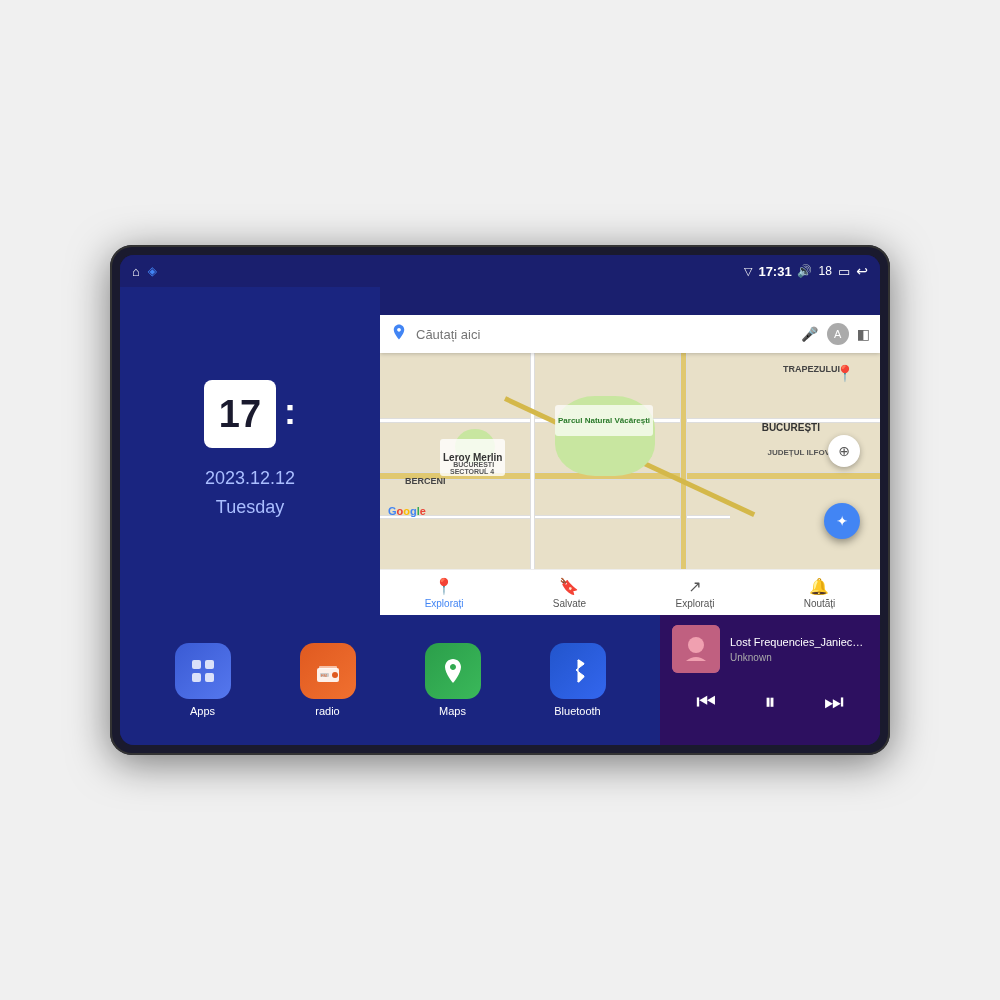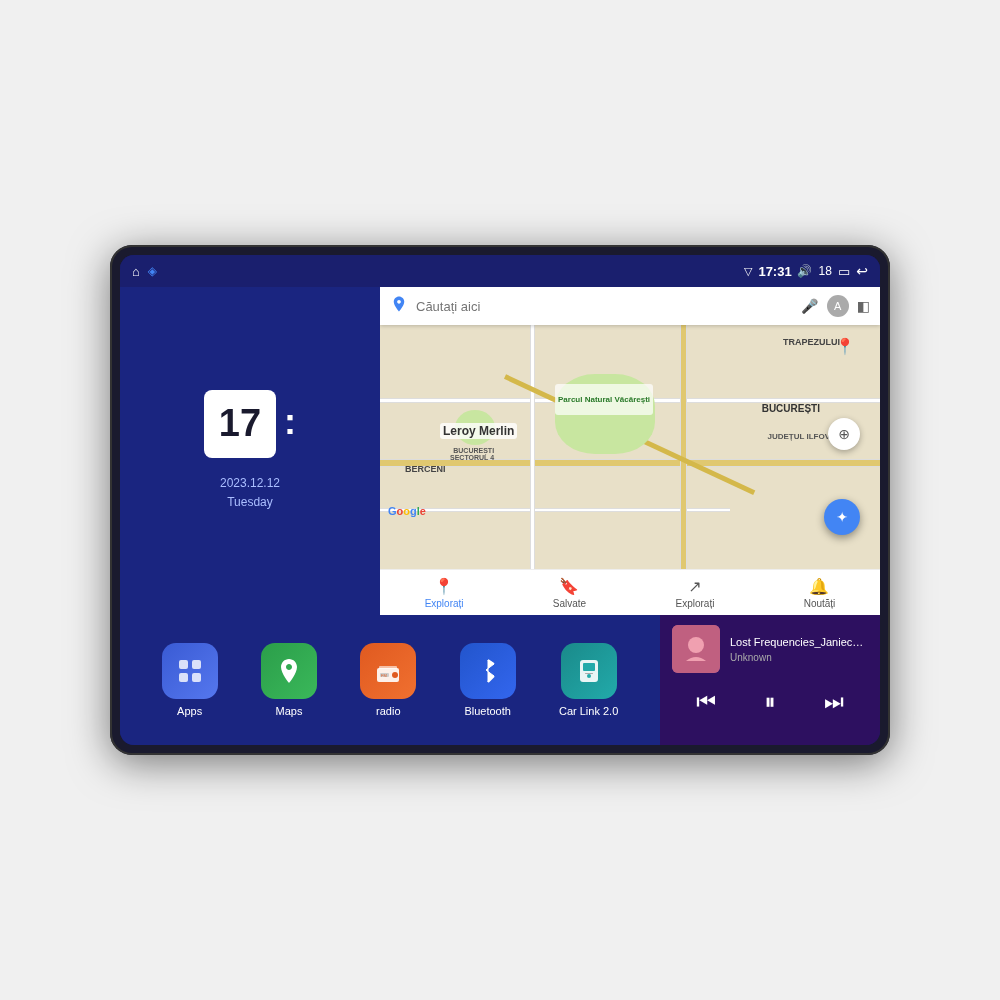--- a/index.html
+++ b/index.html
@@ -110,33 +110,34 @@
 
     .clock-colon {
       color: white;
       font-size: 36px;
       font-weight: bold;
       margin-bottom: 4px;
     }
 
     .clock-date {
       color: #aabeff;
-      font-size: 12px;
+      font-size: 18px;
       text-align: center;
       line-height: 1.6;
     }
 
     
     .map-panel {
       flex: 1;
       background: #f9a8d4;
       position: relative;
       overflow: hidden;
       display: flex;
       flex-direction: column;
+      margin-top: 28px;
     }
 
     .map-search-bar {
       height: 38px;
       background: white;
       display: flex;
       align-items: center;
       padding: 0 10px;
       gap: 8px;
       z-index: 2;
@@ -457,21 +458,21 @@
               <div style="position:absolute; top:20%; left:25%; width:55%; height:5px; background:#d4b84a; transform:rotate(25deg); transform-origin:left center;"></div>
 
               <div class="map-green-area" style="left:35%; top:20%; width:100px; height:80px; border-radius:40%;"></div>
               <div class="map-green-area" style="left:15%; top:35%; width:40px; height:35px;"></div>
 
               <div class="map-label" style="right:8%; top:5%; font-size:9px; color:#444;">TRAPEZULUI</div>
               <div class="map-label" style="right:12%; top:32%; font-size:10px; color:#333; font-weight:bold;">BUCUREȘTI</div>
               <div class="map-label" style="right:10%; top:44%; font-size:8px; color:#555;">JUDEȚUL ILFOV</div>
               <div class="map-label" style="left:5%; top:57%; font-size:9px; color:#444;">BERCENI</div>
               <div class="map-label" style="left:35%; top:24%; font-size:8px; color:#2a7a2a; background:rgba(255,255,255,0.7); padding:11px 3px; border-radius:3px;">Parcul Natural Văcărești</div>
-              <div class="map-label" style="left:12%; top:40%; font-size:12px; color:#333; background:rgba(255,255,255,0.8); padding:1px 3px; border-radius:3px;">Leroy Merlin</div>
+              <div class="map-label" style="left:12%; top:40%; font-size:10px; color:#333; background:rgba(255,255,255,0.8); padding:13px 3px; border-radius:3px;">Leroy Merlin</div>
               <div class="map-label" style="left:14%; top:50%; font-size:7px; color:#555;">BUCUREȘTI<br>SECTORUL 4</div>
 
               <div class="map-loc-pin" style="right:5%; top:5%;">📍</div>
 
               <div class="map-overlay-btn" style="right:4%; top:38%;">
                 <span style="font-size:14px; color:#555;">⊕</span>
               </div>
               <div class="map-fab" style="right:4%; bottom:58%; bottom:14%;">
                 <span style="font-size:14px;">✦</span>
               </div>
@@ -512,59 +513,48 @@
               <svg width="32" height="32" viewBox="0 0 32 32" fill="none">
                 <rect x="5" y="5" width="9" height="9" rx="2" fill="rgba(255,255,255,0.8)"></rect>
                 <rect x="18" y="5" width="9" height="9" rx="2" fill="rgba(255,255,255,0.8)"></rect>
                 <rect x="5" y="18" width="9" height="9" rx="2" fill="rgba(255,255,255,0.8)"></rect>
                 <rect x="18" y="18" width="9" height="9" rx="2" fill="rgba(255,255,255,0.8)"></rect>
               </svg>
             </div>
             <span class="app-label">Apps</span>
           </div>
           <div class="app-icon-item">
-            <div class="app-icon-circle icon-maps">
-              <svg width="30" height="30" viewBox="0 0 30 30">
-                  <path d="M15 3C10.58 3 7 6.58 7 11c0 6.56 8 16 8 16s8-9.44 8-16c0-4.42-3.58-8-8-8zm0 11c-1.66 0-3-1.34-3-3s1.34-3 3-3 3 1.34 3 3-1.34 3-3 3z" fill="white"></path>
-                </svg>
-            </div>
-            <span class="app-label">Maps</span>
-          </div>
-          <div class="app-icon-item">
             <div class="app-icon-circle icon-radio">
               <svg width="30" height="30" viewBox="0 0 30 30">
                 <rect x="4" y="12" width="22" height="14" rx="2" fill="white" fill-opacity="0.9"></rect>
                 <rect x="6" y="10" width="18" height="3" rx="1" fill="white" fill-opacity="0.6"></rect>
                 <circle cx="22" cy="19" r="3" fill="#e05a20"></circle>
                 <rect x="7" y="17" width="9" height="4" rx="1" fill="#ccc"></rect>
                 <text x="11" y="21" font-size="4" fill="#e05a20" text-anchor="middle">FM</text>
               </svg>
             </div>
             <span class="app-label">radio</span>
           </div>
           <div class="app-icon-item">
+            <div class="app-icon-circle icon-maps">
+              <svg width="30" height="30" viewBox="0 0 30 30">
+                  <path d="M15 3C10.58 3 7 6.58 7 11c0 6.56 8 16 8 16s8-9.44 8-16c0-4.42-3.58-8-8-8zm0 11c-1.66 0-3-1.34-3-3s1.34-3 3-3 3 1.34 3 3-1.34 3-3 3z" fill="white"></path>
+                </svg>
+            </div>
+            <span class="app-label">Maps</span>
+          </div>
+          <div class="app-icon-item">
             <div class="app-icon-circle icon-bluetooth">
               <svg width="28" height="30" viewBox="0 0 28 30">
                 <path d="M14 4 L14 26 L20 20 L12 14 L20 8 Z" fill="white" stroke="white" stroke-width="1"></path>
                 <path d="M14 26 L20 20" fill="none" stroke="white" stroke-width="2"></path>
                 <path d="M14 4 L20 8" fill="none" stroke="white" stroke-width="2"></path>
               </svg>
             </div>
             <span class="app-label">Bluetooth</span>
-          </div>
-          <div class="app-icon-item">
-            <div class="app-icon-circle icon-carlink">
-              <svg width="30" height="30" viewBox="0 0 30 30">
-                <rect x="6" y="4" width="18" height="22" rx="3" fill="white" fill-opacity="0.9"></rect>
-                <rect x="9" y="7" width="12" height="8" rx="1" fill="#22aaaa"></rect>
-                <circle cx="15" cy="20" r="2" fill="#22aaaa"></circle>
-                <rect x="11" y="17" width="8" height="1" rx="0.5" fill="#aaa"></rect>
-              </svg>
-            </div>
-            <span class="app-label">Car Link 2.0</span>
           </div>
         </div>
 
         <div class="music-panel">
           <div class="music-top">
             <div class="music-thumb">
               <svg width="48" height="48" viewBox="0 0 48 48">
                 <rect width="48" height="48" fill="#c06080"></rect>
                 <circle cx="24" cy="20" r="8" fill="#f0a0b0"></circle>
                 <rect x="8" y="32" width="32" height="16" fill="#c06080"></rect>

